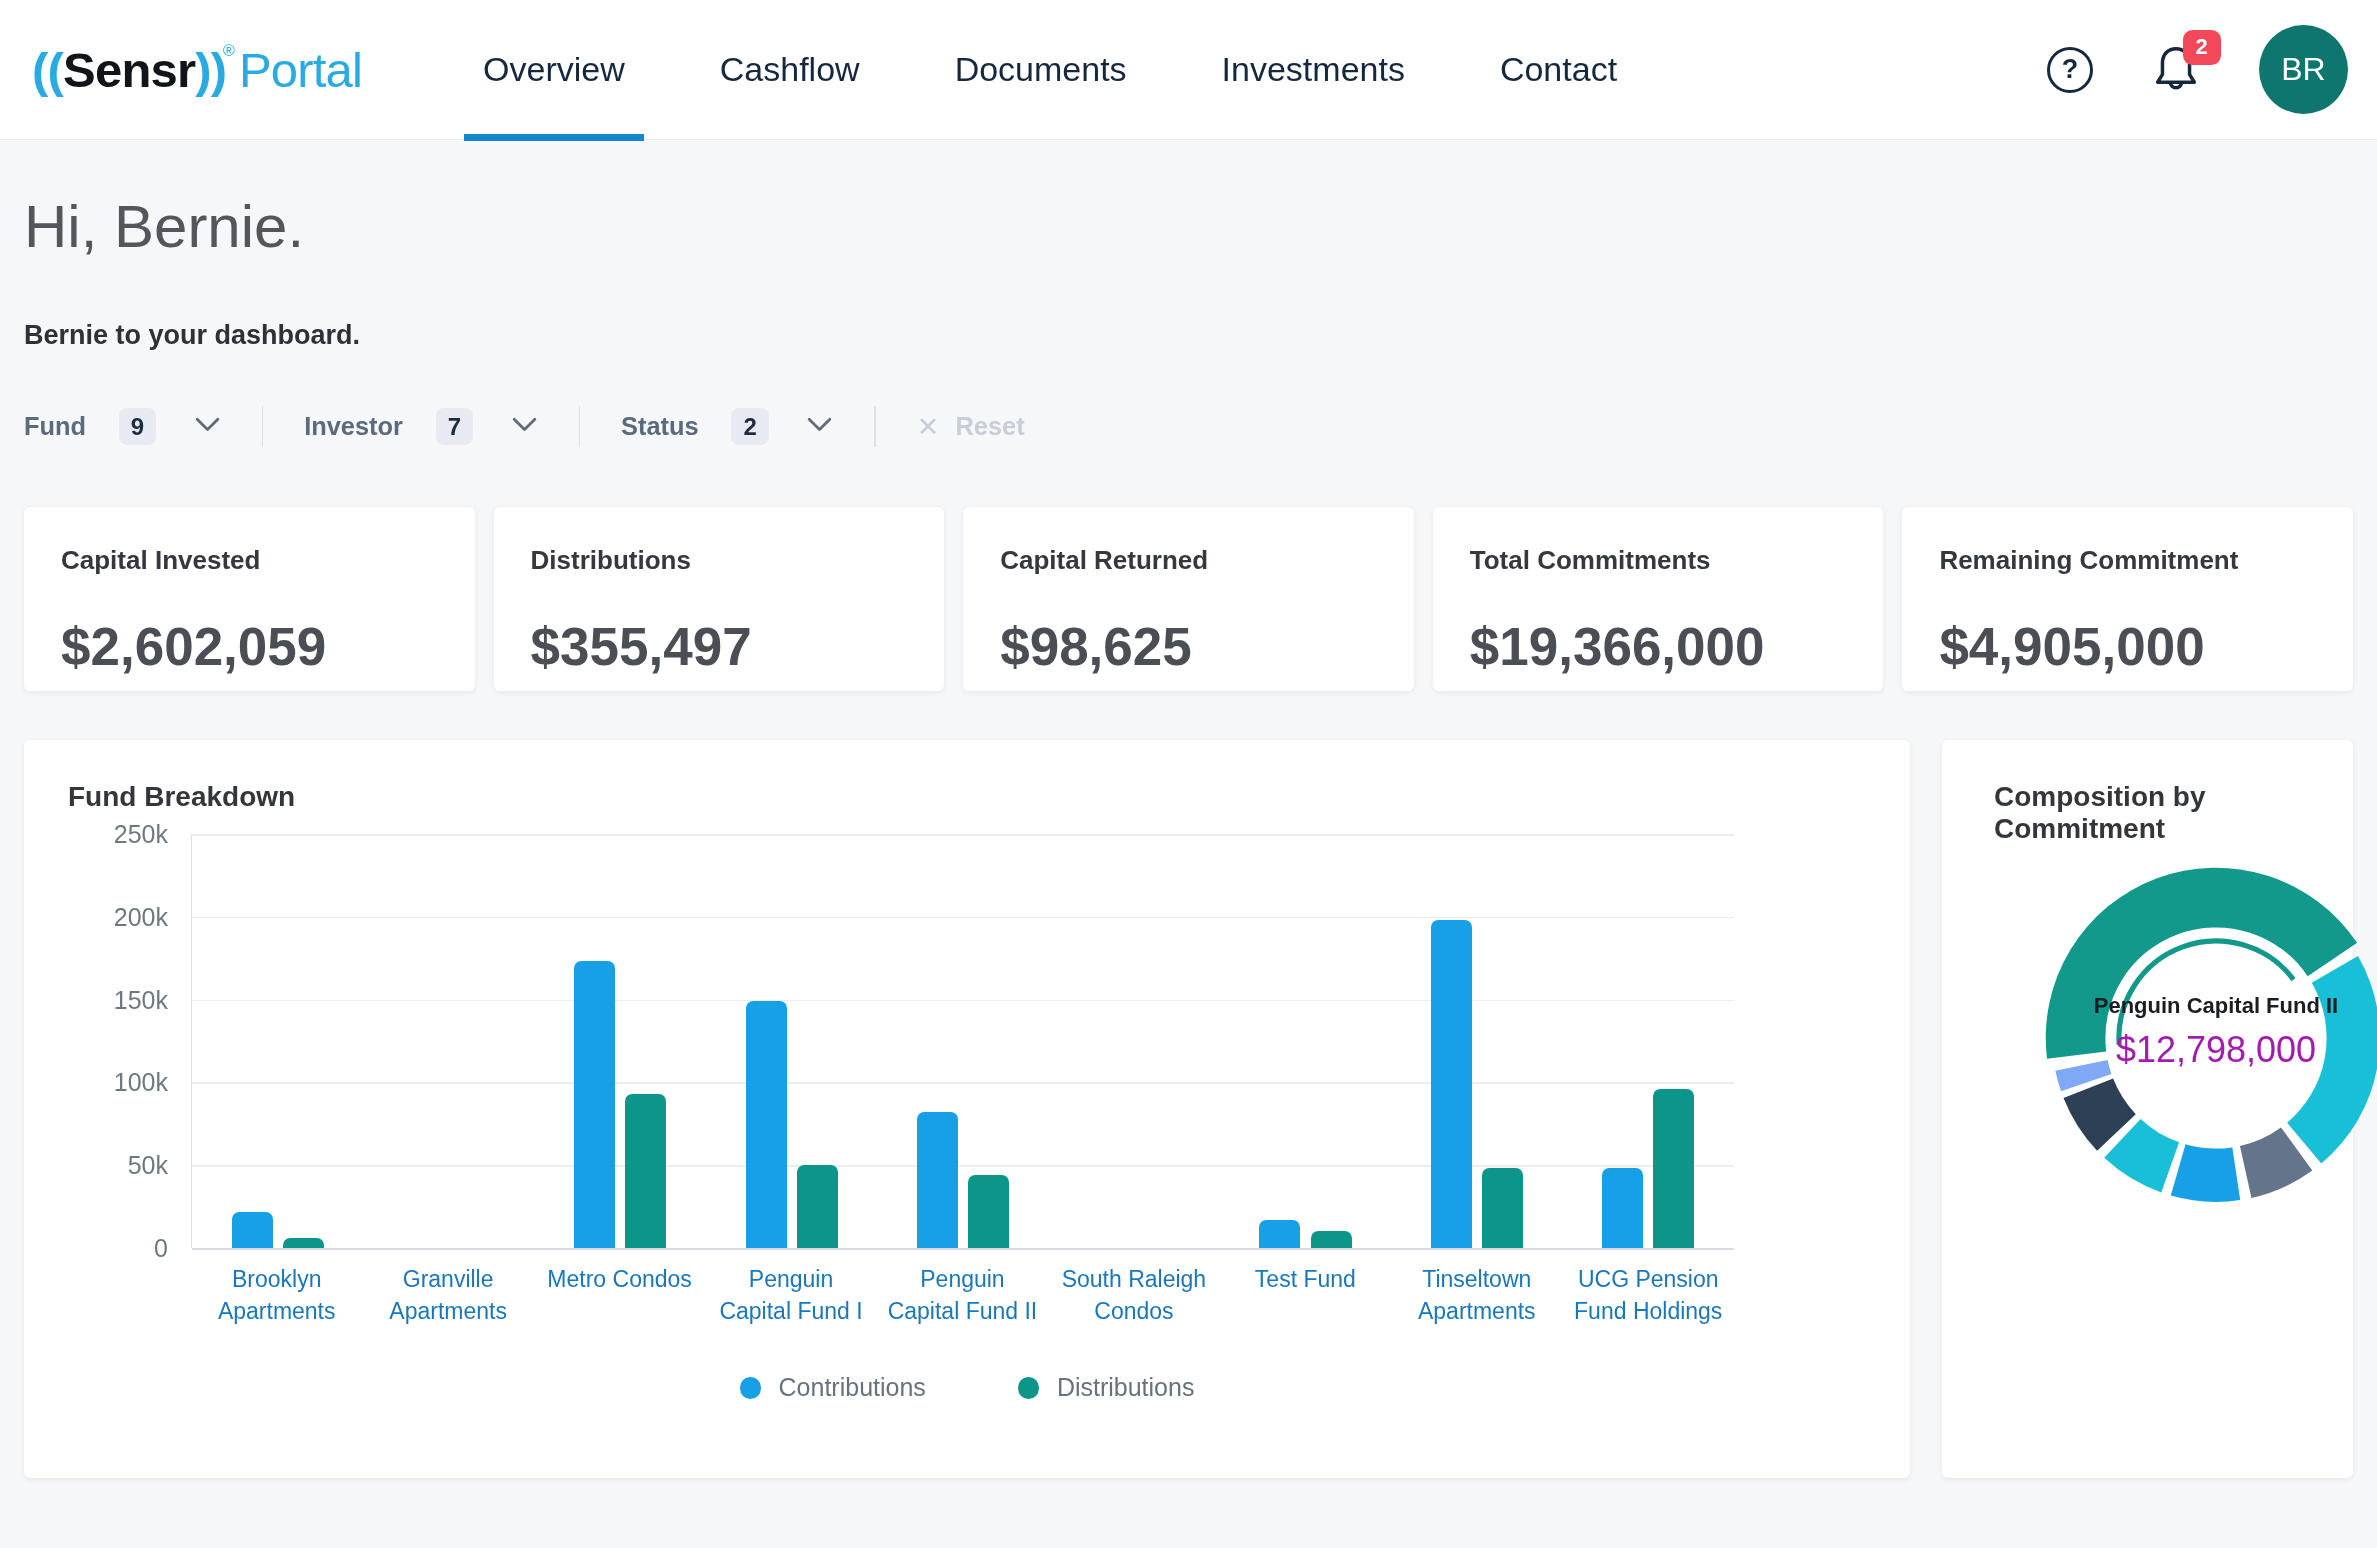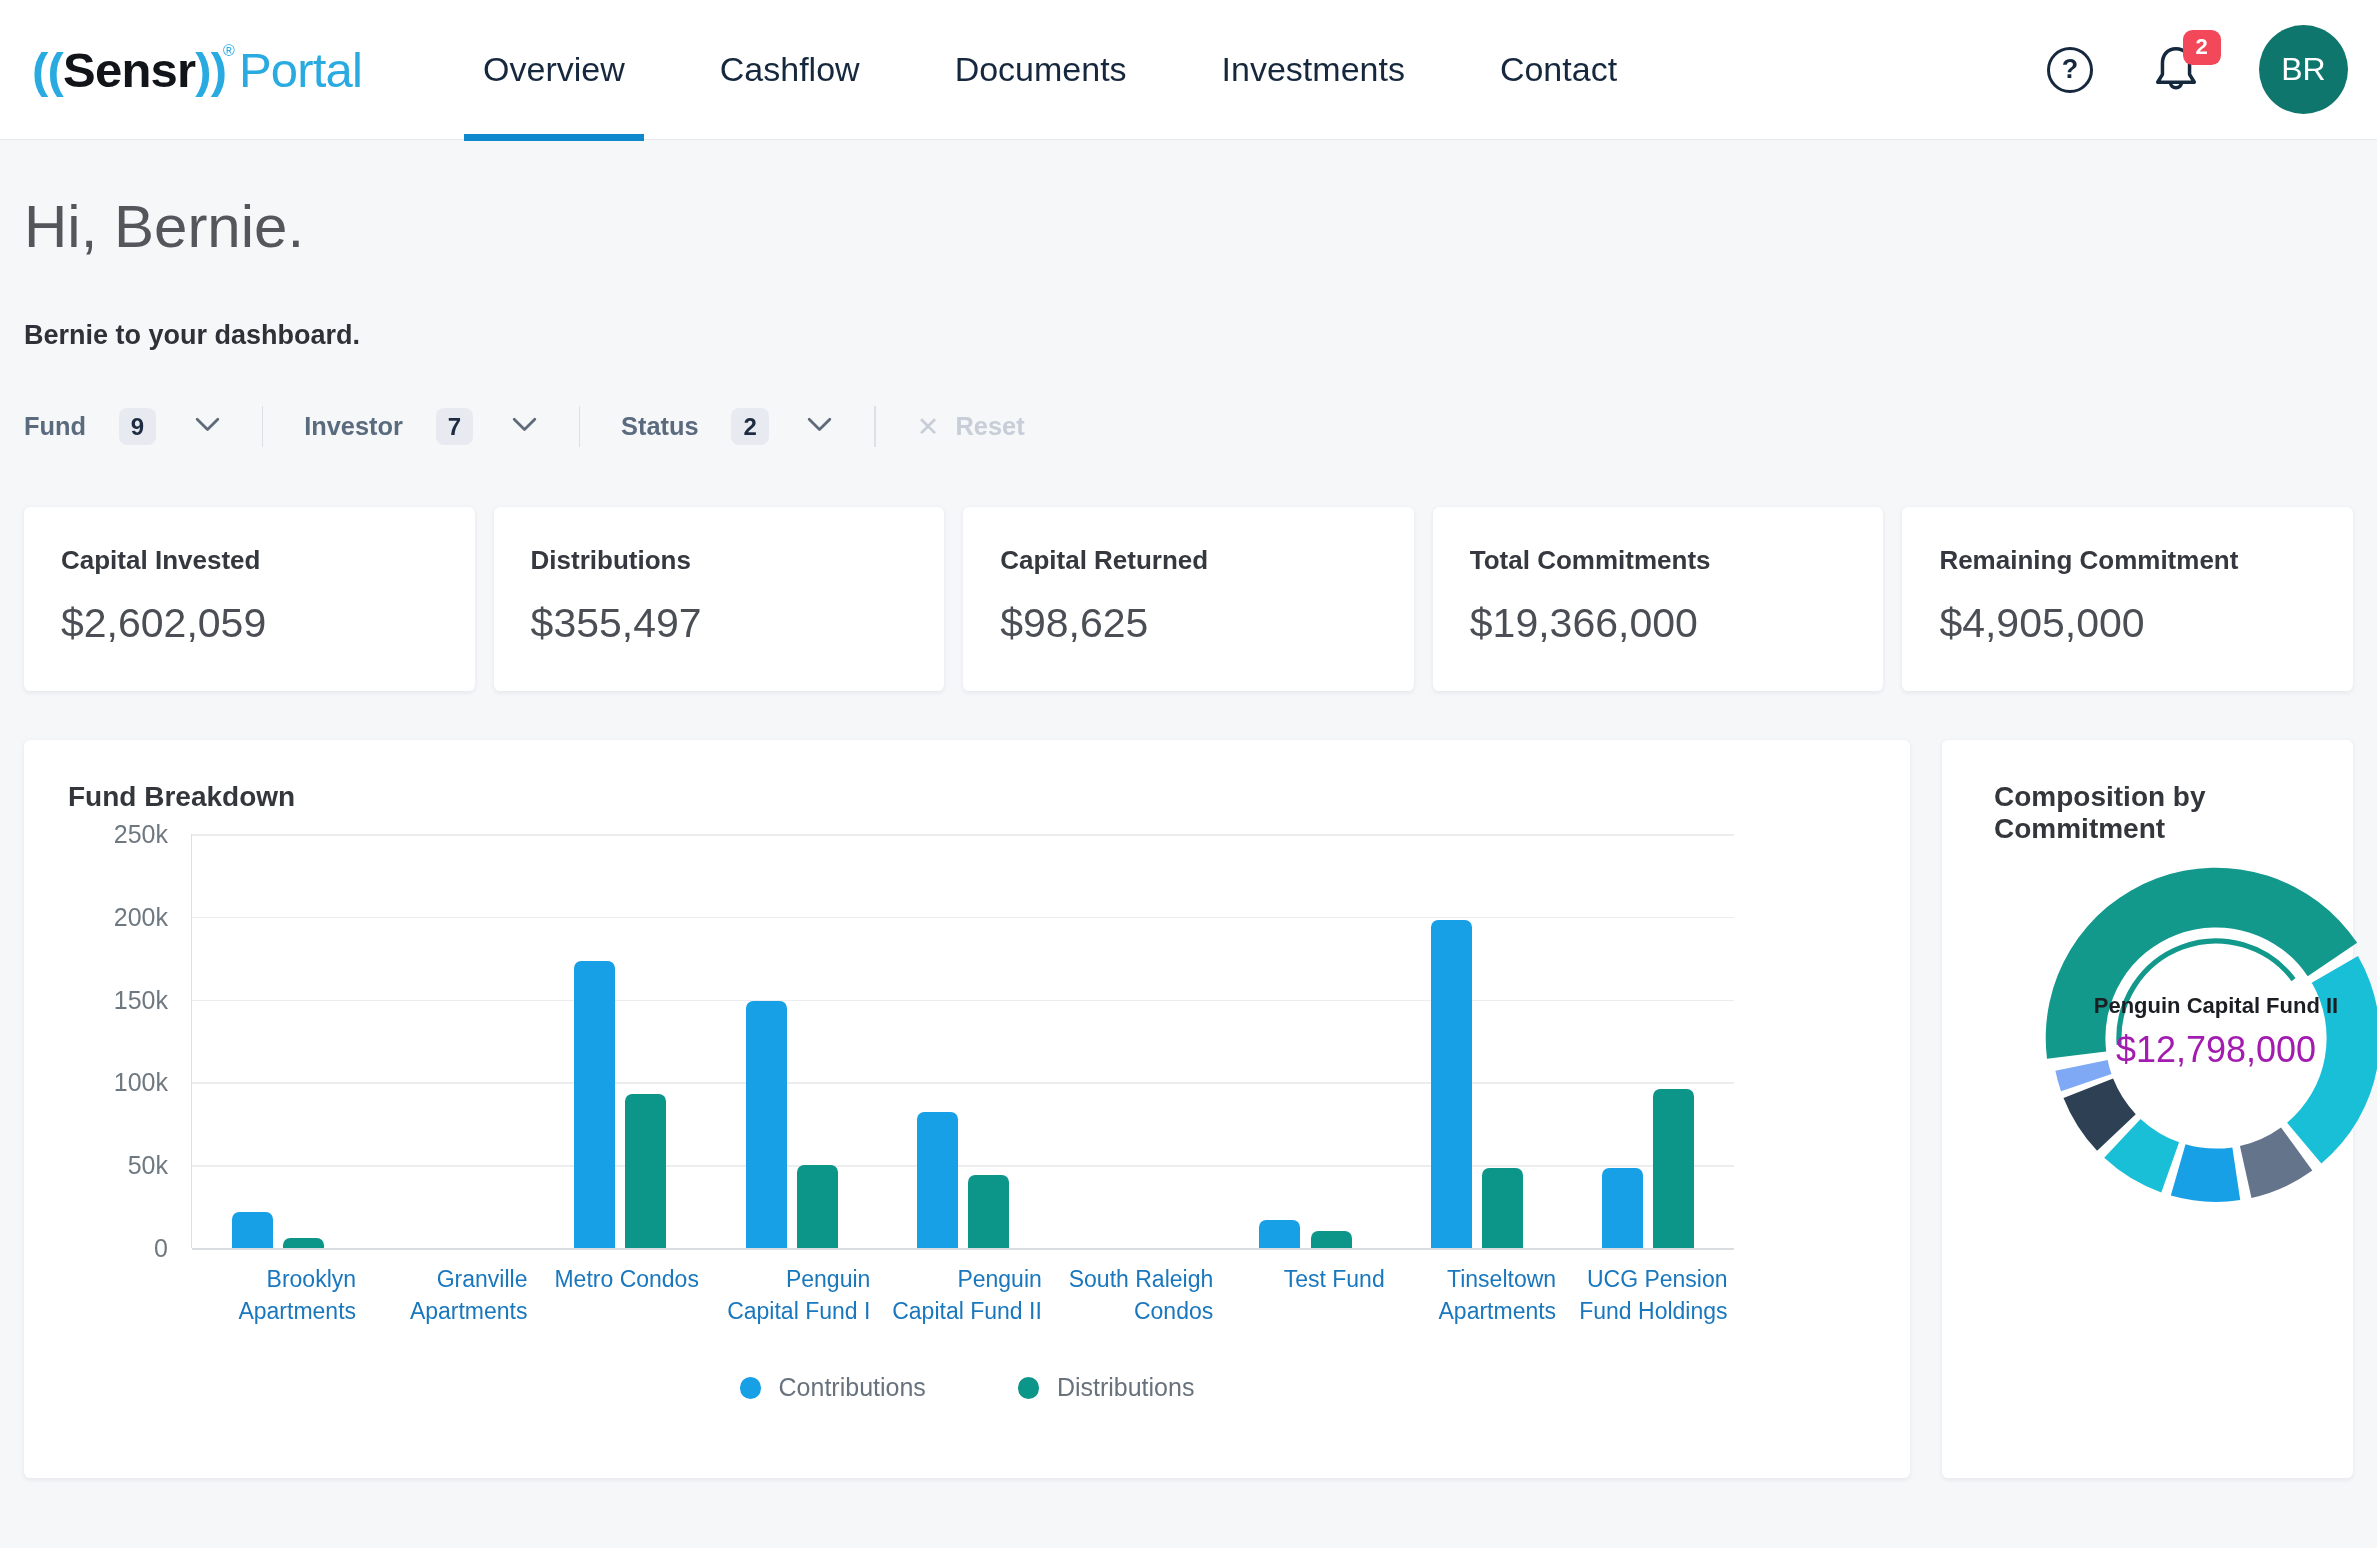--- a/index.html
+++ b/index.html
@@ -46,41 +46,41 @@
   .filter-chev { margin-left:17.5px; }
   .filter-div { width:1.6px; height:41px; background:#DCE1E7; margin:0 41px; }
   .reset-btn { display:flex; align-items:center; gap:16px; color:#C7CED7; font-size:25.4px; font-weight:700; cursor:pointer; }
   .reset-x { font-size:27px; font-weight:400; }
 
   
   .stat-row { margin-top:56px; display:flex; gap:19px; }
   .stat-card { flex:1; background:#FFFFFF; border-radius:6.4px; height:184px; padding:38px 37px;
                box-shadow:0 1.6px 4.8px rgba(20,30,50,0.07); }
   .stat-label { font-size:26px; font-weight:700; color:#35393F; }
-  .stat-value { margin-top:24px; font-size:41px; font-weight:400; color:#4B4F55; }
+  .stat-value { margin-top:40px; font-size:53px; font-weight:700; color:#4B4F55; }
 
   
   .charts-row { margin-top:49px; display:flex; gap:32px; align-items:stretch; }
   .chart-card { background:#FFFFFF; border-radius:6.4px; box-shadow:0 1.6px 4.8px rgba(20,30,50,0.07); height:738px; }
   .chart-card.left { width:1886px; padding:41px 44px 0 44px; }
   .chart-card.right { flex:1; padding:41px 40px 0 52px; position:relative; }
   .chart-title { font-size:28px; font-weight:700; color:#33373C; }
 
   
   .plot { position:relative; margin:21px 0 0 123px; width:1543px; height:414px;
           border-left:1.6px solid #DCDFE3; }
   .gridline { position:absolute; left:0; right:0; height:1.6px; background:#ECEDEF; }
   .gridline.axis { background:#D9DCE0; }
   .ytick { position:absolute; right:calc(100% + 24px); width:95px; text-align:right;
            font-size:25px; color:#6E7881; transform:translateY(-50%); }
   .bar-groups { position:absolute; left:0; right:0; top:0; bottom:0; display:flex; }
   .bar-group { flex:1; display:flex; align-items:flex-end; justify-content:center; gap:10.3px; }
   .bar { width:41px; border-radius:7.2px 7.2px 0 0; }
   .cats { display:flex; margin:16px 0 0 123px; width:1543px; }
-  .cat { flex:1; text-align:right; font-size:23px; line-height:1.38; color:#1977BD; padding:0 6.4px; cursor:pointer; }
+  .cat { flex:1; text-align:center; font-size:23px; line-height:1.38; color:#1977BD; padding:0 6.4px; cursor:pointer; }
   .legend { display:flex; justify-content:center; gap:92px; margin-top:46px; }
   .legend-item { display:flex; align-items:center; gap:17.5px; cursor:pointer; }
   .legend-dot { width:21.5px; height:21.5px; border-radius:50%; }
   .legend-label { font-size:25px; color:#68727D; }
 
   
   .donut-svg { position:absolute; left:91px; top:115px; }
   .donut-center { position:absolute; left:115px; top:253px; width:318px; text-align:center; }
   .donut-center .lbl { font-size:22px; font-weight:700; color:#1B1F24; }
   .donut-center .val { margin-top:9.5px; font-size:36px; font-weight:400; color:#a21caf; }

